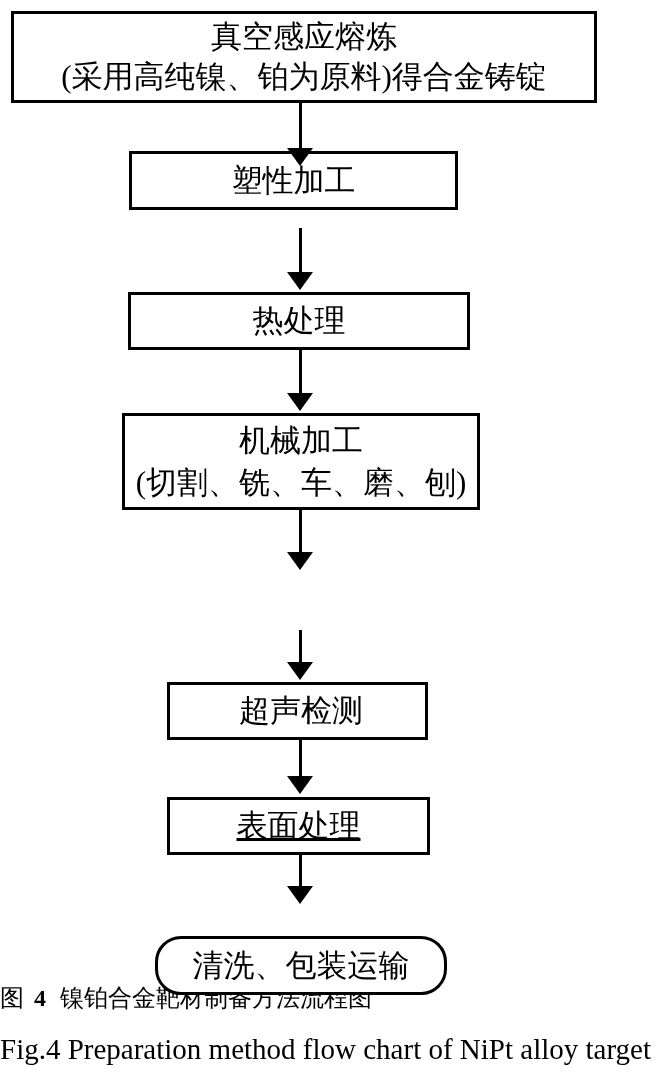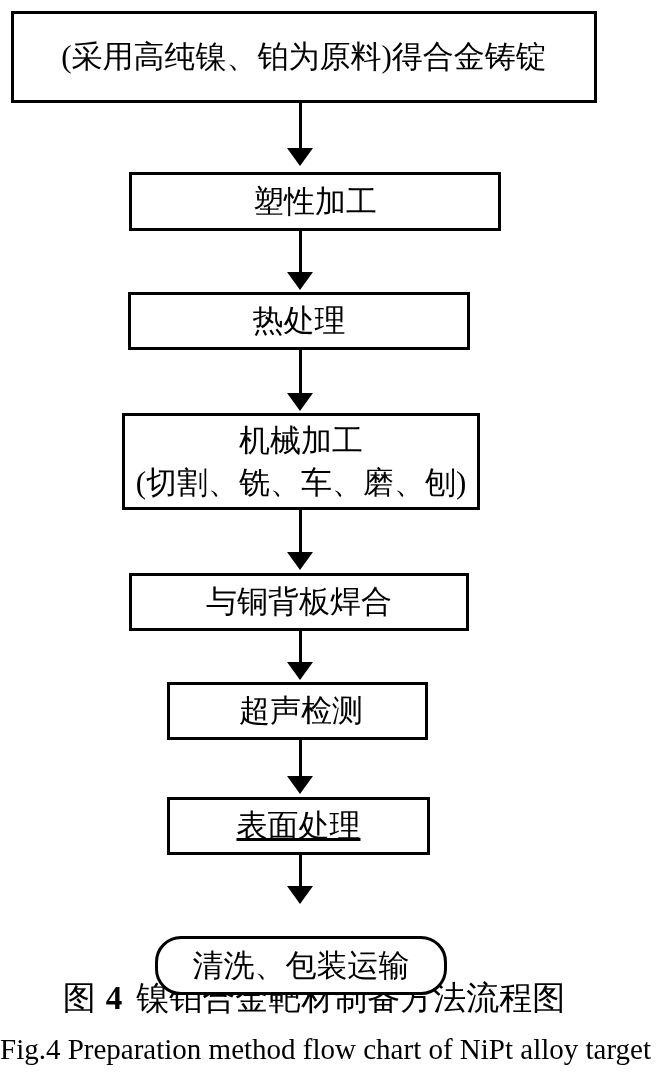--- a/index.html
+++ b/index.html
@@ -22,21 +22,21 @@
     flex-direction: column;
     align-items: center;
     justify-content: center;
     text-align: center;
     font-size: 31px;
     line-height: 40px;
     white-space: nowrap;
     z-index: 1;
   }
   .n1 { left: 11px;  top: 11px;  width: 586px; height: 92px; }
-  .n2 { left: 129px; top: 172px; width: 372px; height: 59px; }
+  .n2 { left: 129px; top: 151px; width: 329px; height: 59px; }
   .n3 { left: 128px; top: 292px; width: 342px; height: 58px; }
   .n4 { left: 122px; top: 413px; width: 358px; height: 97px; line-height: 42px; }
   .n5 { left: 129px; top: 573px; width: 340px; height: 58px; }
   .n6 { left: 167px; top: 682px; width: 261px; height: 58px; padding-left: 7px; }
   .n7 { left: 167px; top: 797px; width: 263px; height: 58px; text-decoration: underline; }
   .n8 { left: 155px; top: 936px; width: 292px; height: 59px; border-radius: 26px; }
   
   .arrow { position: absolute; left: 287px; width: 26px; z-index: 2; }
   .a1 { top: 103px; height: 63px; }
   .a2 { top: 228px; height: 62px; }
@@ -57,22 +57,22 @@
     width: 0; height: 0;
     border-left: 13px solid transparent;
     border-right: 13px solid transparent;
     border-top: 18px solid #000000;
   }
   
   .caption-zh {
     position: absolute;
     left: 0; top: 981px;
     width: 628px;
-    text-align: center;
-    font-size: 33px;
+    text-align: left;
+    font-size: 24px;
     line-height: 34px;
     white-space: nowrap;
   }
   .caption-zh .num { font-weight: bold; margin-left: 10px; }
   .caption-zh .title { margin-left: 14px; }
   .caption-en {
     position: absolute;
     left: 0; top: 1032px;
     width: 584px;
     text-align: center;
@@ -80,39 +80,37 @@
     line-height: 34px;
     white-space: nowrap;
   }
 </style>
 </head>
 <body>
 
 <div class="page">
 
   <div class="node n1">
+    <div>真空感应熔炼</div>
     <div>(采用高纯镍、铂为原料)得合金铸锭</div>
   </div>
 
   <div class="node n2">
     <div>塑性加工</div>
   </div>
 
   <div class="node n3">
     <div>热处理</div>
   </div>
 
   <div class="node n4">
     <div>机械加工</div>
     <div>(切割、铣、车、磨、刨)</div>
   </div>
 
-  <div class="node n5">
-    <div>与铜背板焊合</div>
-  </div>
 
   <div class="node n6">
     <div>超声检测</div>
   </div>
 
   <div class="node n7">
     <div>表面处理</div>
   </div>
 
   <div class="node n8">

